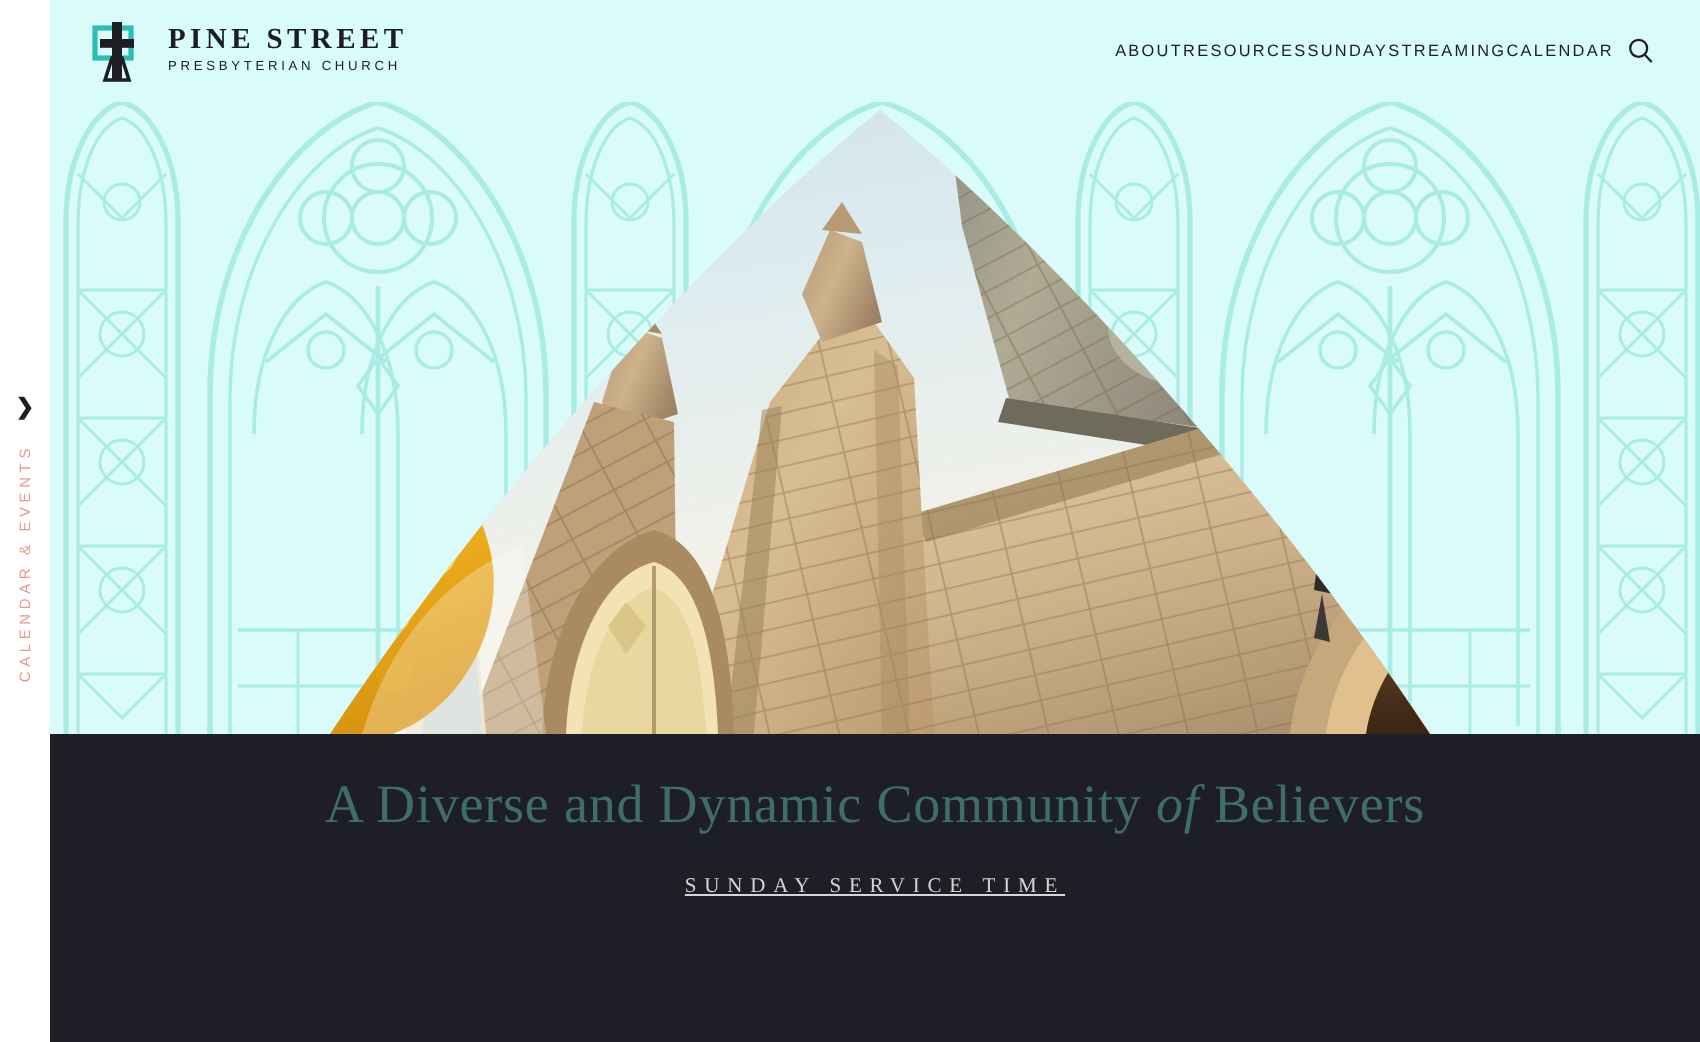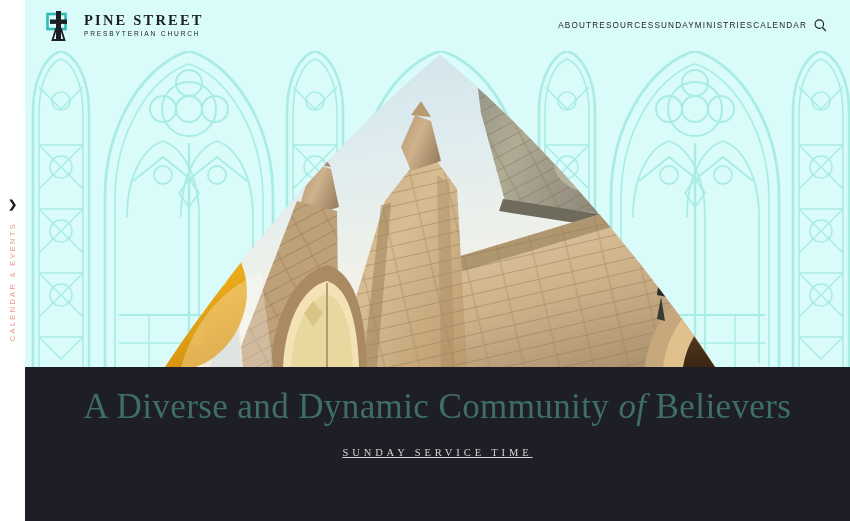--- a/index.html
+++ b/index.html
@@ -165,21 +165,21 @@
     width: 825px; height: 154px;
     background: #1e1e26;
     z-index: 30;
     display: flex;
     flex-direction: column;
     align-items: center;
   }
   .headline {
     margin-top: 21px;
     font-family: "Liberation Serif", serif;
-    font-size: 35px;
+    font-size: 27px;
     letter-spacing: 0.4px;
     color: #3f6e6a;
     white-space: nowrap;
     line-height: 1.1;
     text-align: center;
   }
   .headline .em { font-style: italic; }
   .service-label {
     margin-top: 20px;
     font-family: "Liberation Serif", serif;
@@ -425,21 +425,21 @@
       <div class="brand-wordmark">
         <div class="brand-title">PINE STREET</div>
         <div class="brand-sub">PRESBYTERIAN CHURCH</div>
       </div>
     </div>
 
     <nav class="nav">
       <div class="nav-item">ABOUT</div>
       <div class="nav-item">RESOURCES</div>
       <div class="nav-item">SUNDAY</div>
-      <div class="nav-item">MINISTRIES</div>
+      <div class="nav-item">STREAMING</div>
       <div class="nav-item">CALENDAR</div>
       <div class="nav-search">
         <svg viewBox="0 0 18 18" width="15" height="15">
           <circle cx="7.6" cy="7.4" r="5.1" fill="none" stroke="#1d1d24" stroke-width="1.35"></circle>
           <line x1="11.4" y1="11.4" x2="15.4" y2="15.6" stroke="#1d1d24" stroke-width="1.35"></line>
         </svg>
       </div>
     </nav>
   </div>
 

